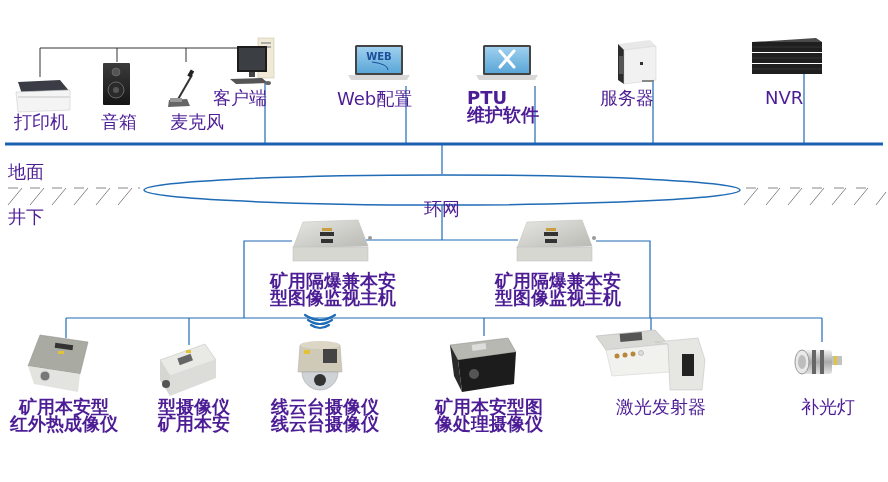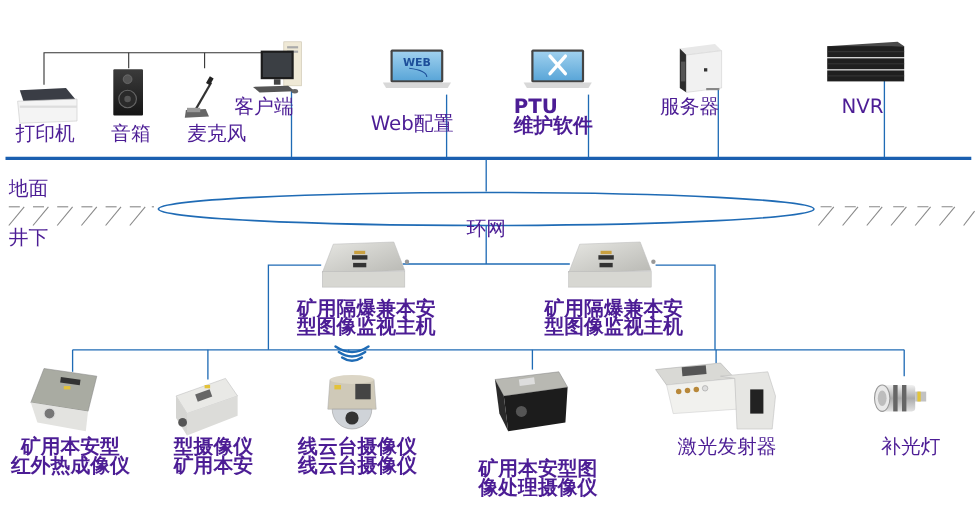--- a/index.html
+++ b/index.html
@@ -239,21 +239,21 @@
     <ellipse cx="802" cy="362" rx="4" ry="7" fill="#bdbdbd"></ellipse>
     <rect x="832" y="356" width="10" height="9" fill="#c2c2c2"></rect>
     <rect x="834" y="356" width="3" height="9" fill="#e2c43a"></rect>
   </g>
 </svg>
 
 <div class="lbl" style="left:14px;top:113px;">打印机</div>
 <div class="lbl" style="left:101px;top:113px;">音箱</div>
 <div class="lbl" style="left:170px;top:113px;">麦克风</div>
 <div class="lbl" style="left:213px;top:89px;">客户端</div>
-<div class="lbl" style="left:337px;top:90px;margin-top:14px;">Web配置</div>
+<div class="lbl" style="left:337px;top:90px;">Web配置</div>
 <div class="lbl" style="left:467px;top:89px;">
   <span class="l2">PTU</span>
   <span class="l2">维护软件</span>
 </div>
 <div class="lbl" style="left:600px;top:89px;">服务器</div>
 <div class="lbl" style="left:765px;top:89px;text-align:right;">NVR</div>
 
 <div class="lbl" style="left:8px;top:163px;">地面</div>
 <div class="lbl" style="left:8px;top:208px;">井下</div>
 <div class="lbl c" style="left:442px;top:200px;">环网</div>
@@ -272,18 +272,18 @@
   <span class="l2">红外热成像仪</span>
 </div>
 <div class="lbl c" style="left:194px;top:398px;">
   <span class="l2">型摄像仪</span>
   <span class="l2">矿用本安</span>
 </div>
 <div class="lbl c" style="left:325px;top:398px;">
   <span class="l2">线云台摄像仪</span>
   <span class="l2">线云台摄像仪</span>
 </div>
-<div class="lbl c" style="left:489px;top:418px;text-align:right;">
+<div class="lbl c" style="left:489px;top:398px;text-align:right;">
   <span class="l2">矿用本安型图</span>
   <span class="l2">像处理摄像仪</span>
 </div>
 <div class="lbl c" style="left:661px;top:398px;">激光发射器</div>
 <div class="lbl c" style="left:828px;top:398px;">补光灯</div>
 
 </body></html>

